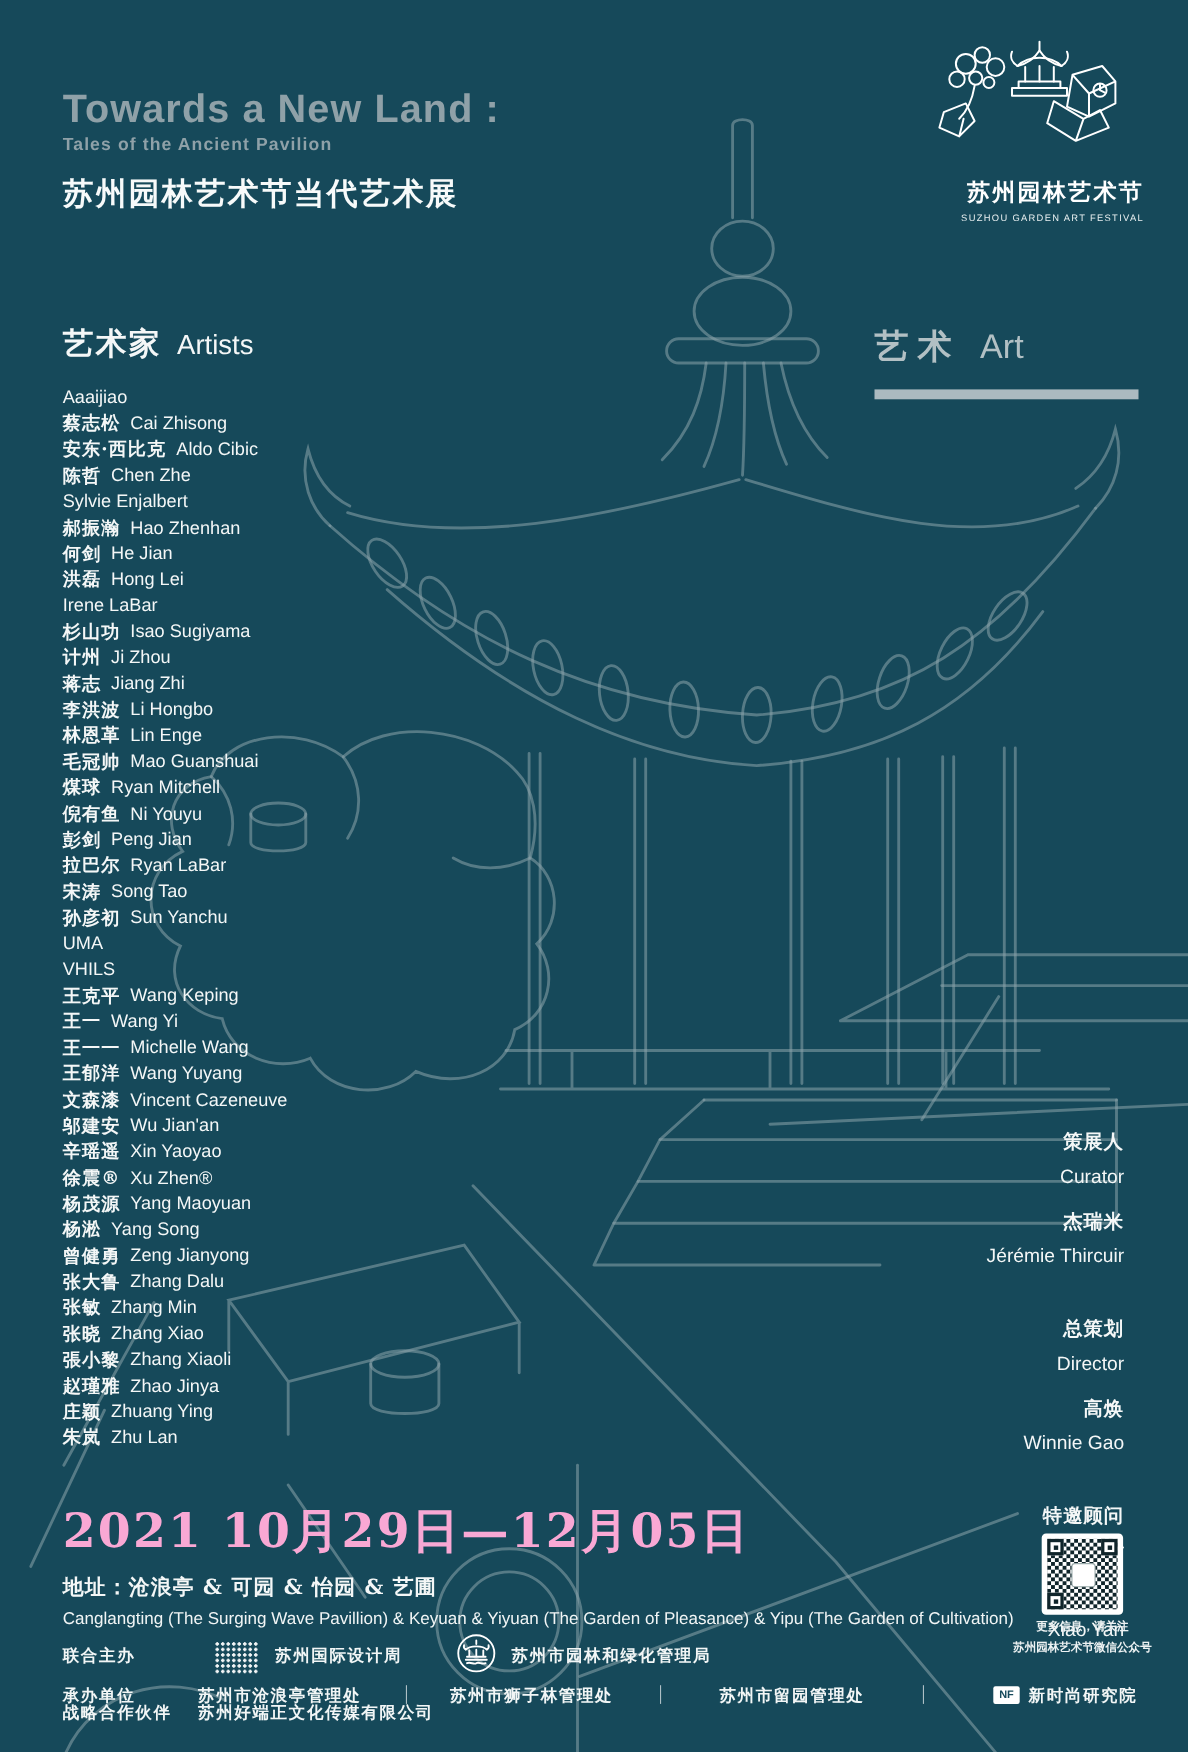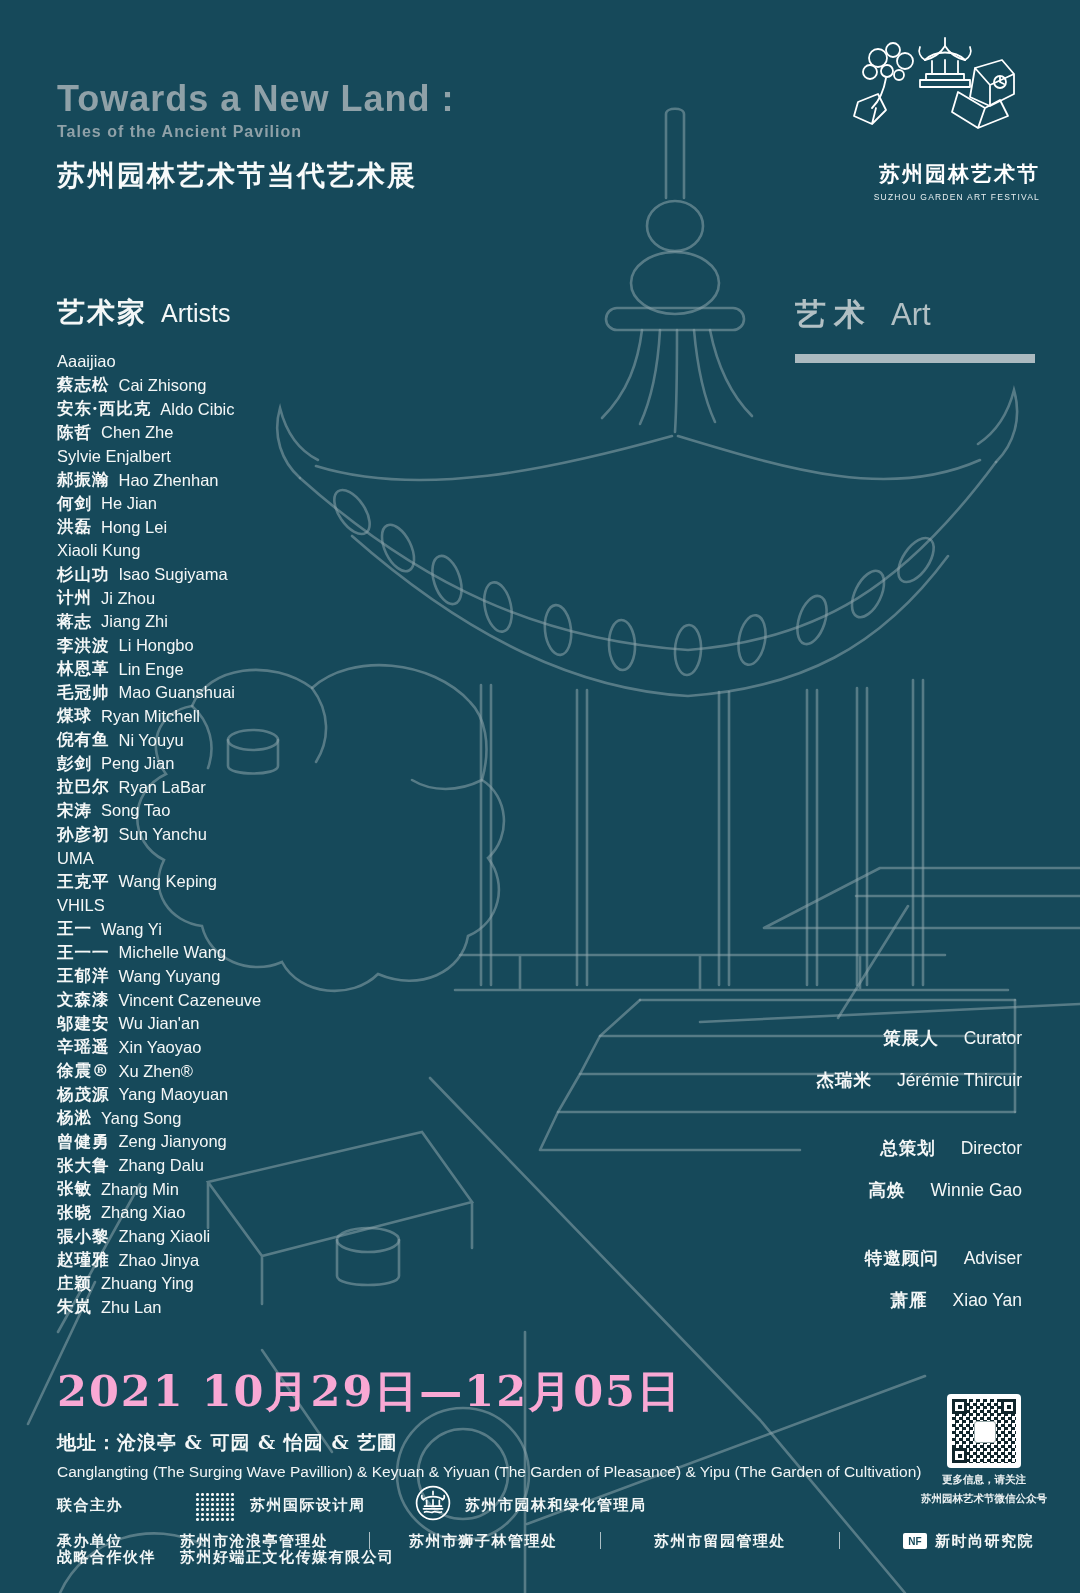--- a/index.html
+++ b/index.html
@@ -36,21 +36,21 @@
 
   
   .art-label{left:795px;top:294px;width:240px;}
   .art-label .line1{font-size:31px;color:#B2C0C4;display:flex;gap:18px;align-items:baseline;}
   .art-label .zh{letter-spacing:8px;}
   .art-bar{margin-top:18px;height:9px;width:240px;background:#ABBAC0;}
 
   
   .credits{right:58px;top:1026px;text-align:right;}
   .credit-group{margin-bottom:44px;}
-  .credit-role,.credit-name{display:flex;justify-content:flex-end;gap:25px;align-items:center;white-space:nowrap;}
+  .credit-role,.credit-name{display:flex;justify-content:flex-end;gap:9px;align-items:flex-end;white-space:nowrap;flex-direction:column;}
   .credit-role{margin-bottom:18px;}
   .credits .zh{font-size:17.5px;letter-spacing:1px;}
   .credits .en{font-size:17.5px;}
 
   
   .date-line{left:57px;top:1363px;font-size:43px;letter-spacing:2px;color:#f9a8d4;}
   .venue{left:57px;top:1430px;}
   .venue .vzh{font-size:19px;letter-spacing:1px;}
   .venue .ven{margin-top:7px;font-size:15.5px;color:#F1F5F5;}
 
@@ -227,21 +227,21 @@
         <span class="en sans">He Jian</span>
       </li>
 
       <li>
         <span class="zh">洪磊</span>
         <span class="en sans">Hong Lei</span>
       </li>
 
       <li>
 
-        <span class="en sans">Xiaoli Kung</span>
+        <span class="en sans">Irene LaBar</span>
       </li>
 
       <li>
         <span class="zh">杉山功</span>
         <span class="en sans">Isao Sugiyama</span>
       </li>
 
       <li>
         <span class="zh">计州</span>
         <span class="en sans">Ji Zhou</span>
@@ -297,27 +297,27 @@
         <span class="zh">孙彦初</span>
         <span class="en sans">Sun Yanchu</span>
       </li>
 
       <li>
 
         <span class="en sans">UMA</span>
       </li>
 
       <li>
+
+        <span class="en sans">VHILS</span>
+      </li>
+
+      <li>
         <span class="zh">王克平</span>
         <span class="en sans">Wang Keping</span>
-      </li>
-
-      <li>
-
-        <span class="en sans">VHILS</span>
       </li>
 
       <li>
         <span class="zh">王一</span>
         <span class="en sans">Wang Yi</span>
       </li>
 
       <li>
         <span class="zh">王一一</span>
         <span class="en sans">Michelle Wang</span>

